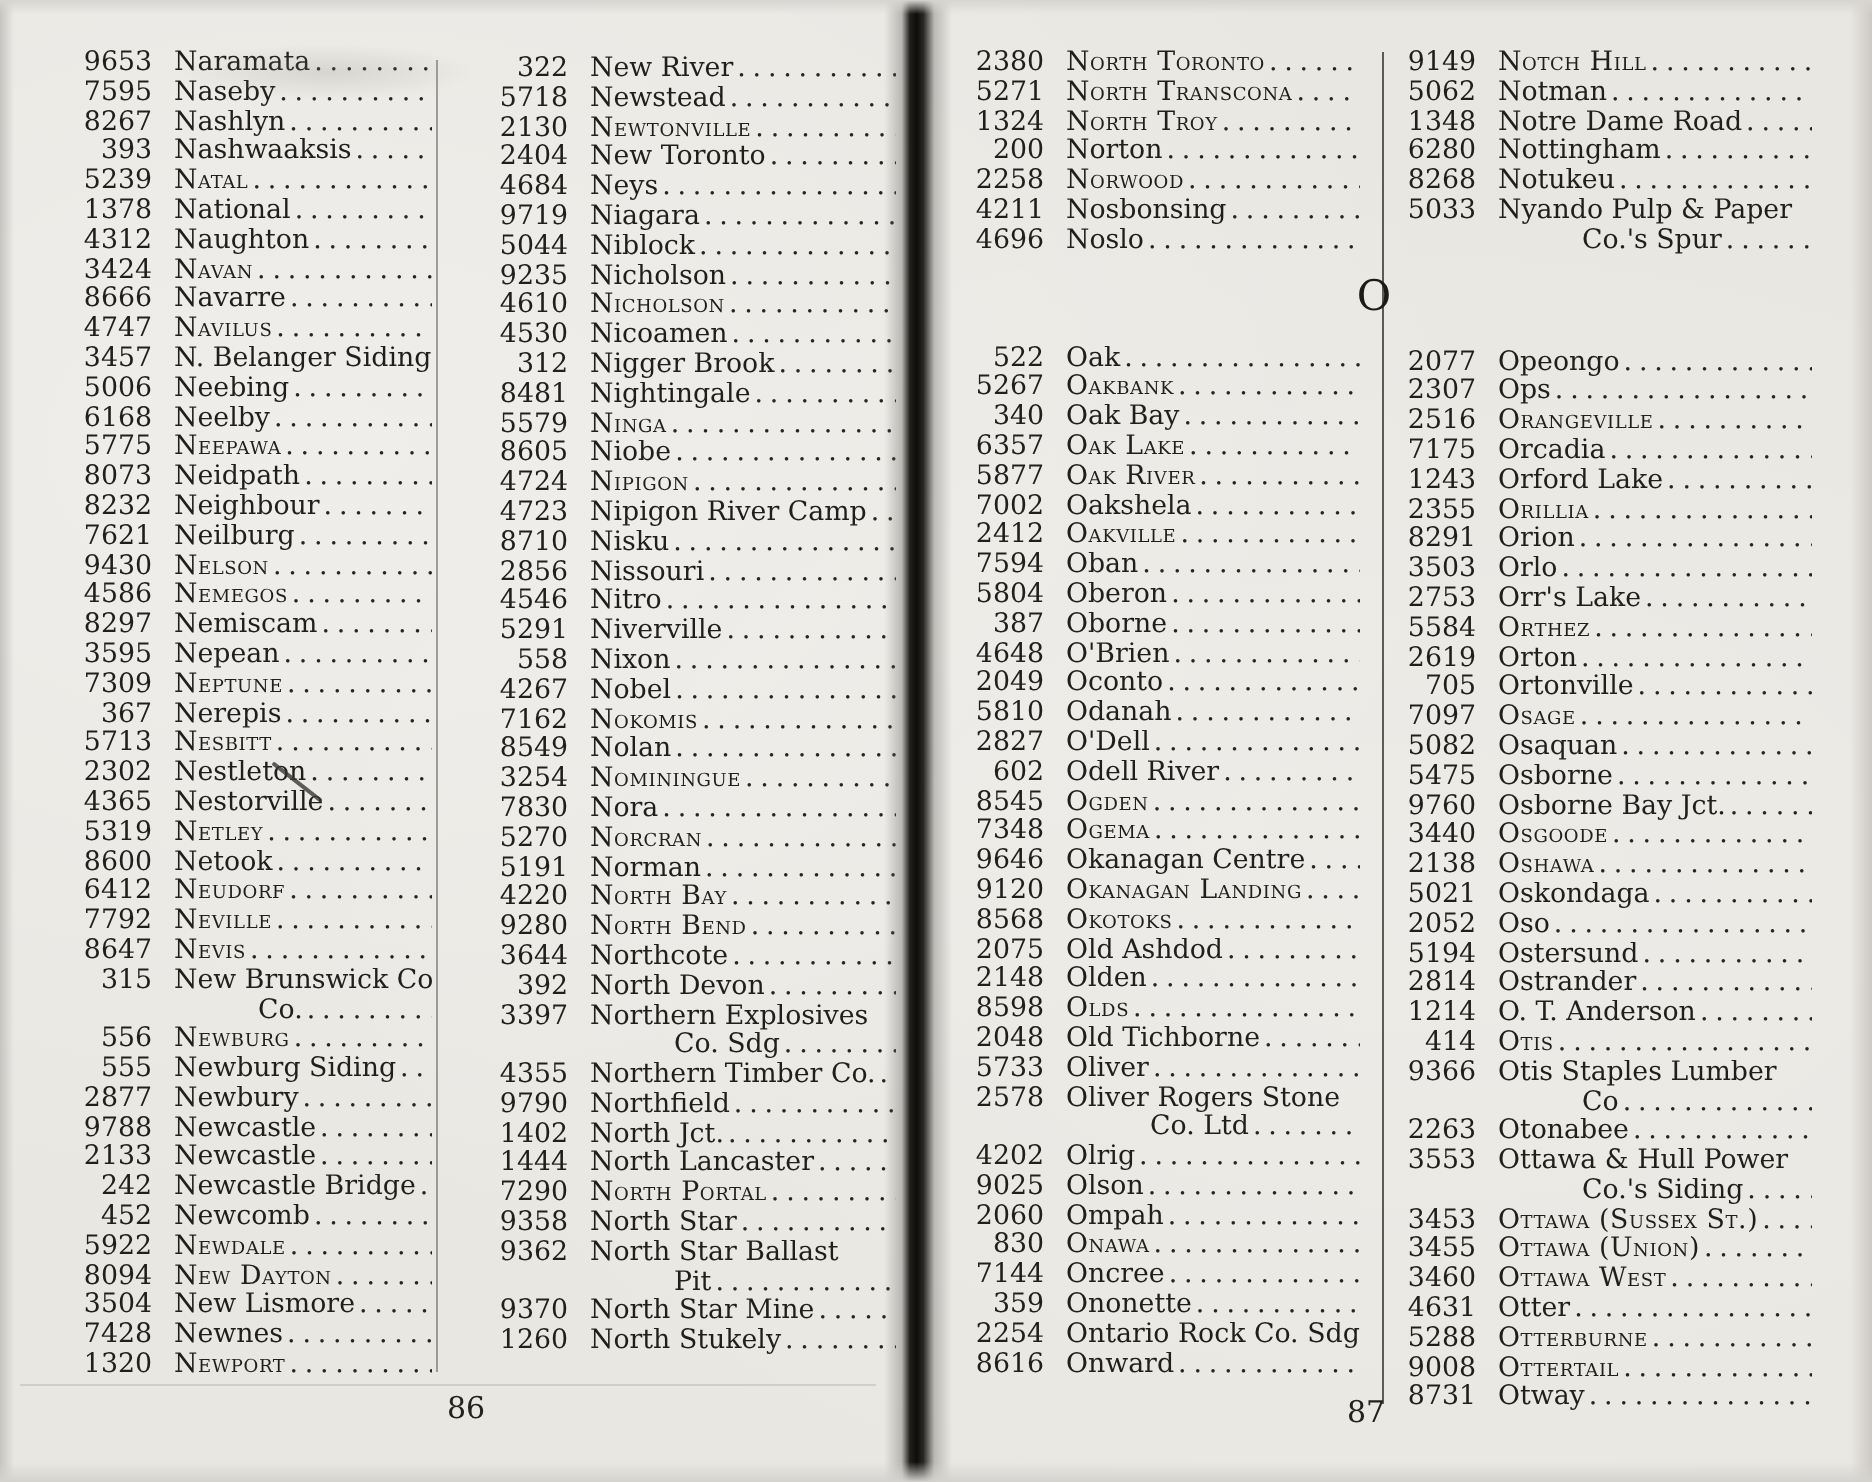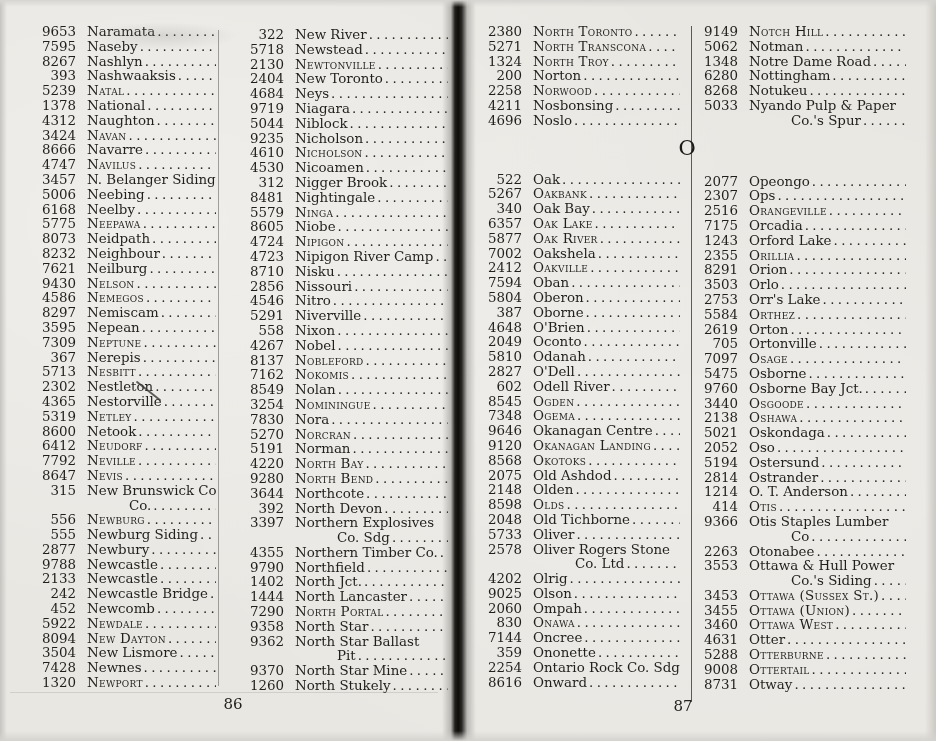--- a/index.html
+++ b/index.html
@@ -674,29 +674,20 @@
         <div class="row">
           <span class="num">4267</span>
           <span class="body">
             <span class="line">
               <span class="nm">Nobel</span>
               <span class="leader"></span>
             </span>
           </span>
         </div>
         <div class="row">
-          <span class="num">8137</span>
-          <span class="body">
-            <span class="line">
-              <span class="nm sc">Nobleford</span>
-              <span class="leader"></span>
-            </span>
-          </span>
-        </div>
-        <div class="row">
           <span class="num">7162</span>
           <span class="body">
             <span class="line">
               <span class="nm sc">Nokomis</span>
               <span class="leader"></span>
             </span>
           </span>
         </div>
         <div class="row">
           <span class="num">8549</span>
@@ -1425,20 +1416,29 @@
               <span class="nm">Ortonville</span>
               <span class="leader"></span>
             </span>
           </span>
         </div>
         <div class="row">
           <span class="num">7097</span>
           <span class="body">
             <span class="line">
               <span class="nm sc">Osage</span>
+              <span class="leader"></span>
+            </span>
+          </span>
+        </div>
+        <div class="row">
+          <span class="num">5082</span>
+          <span class="body">
+            <span class="line">
+              <span class="nm">Osaquan</span>
               <span class="leader"></span>
             </span>
           </span>
         </div>
         <div class="row">
           <span class="num">5475</span>
           <span class="body">
             <span class="line">
               <span class="nm">Osborne</span>
               <span class="leader"></span>

